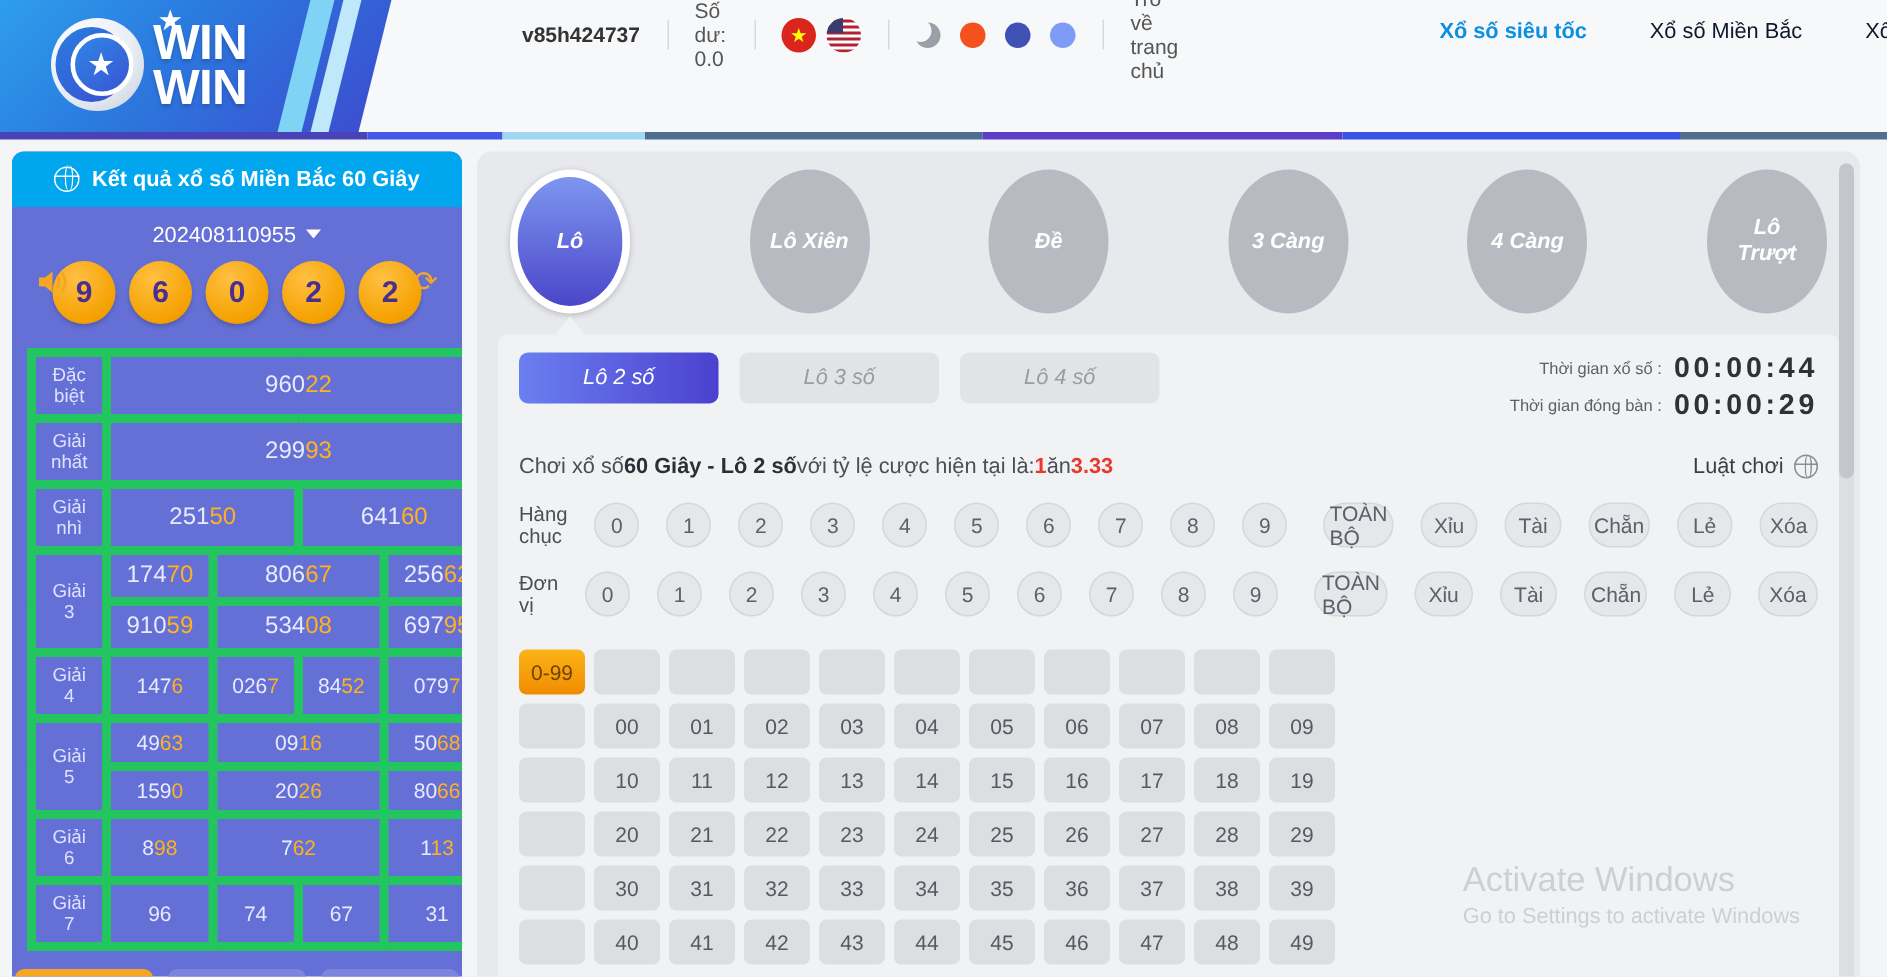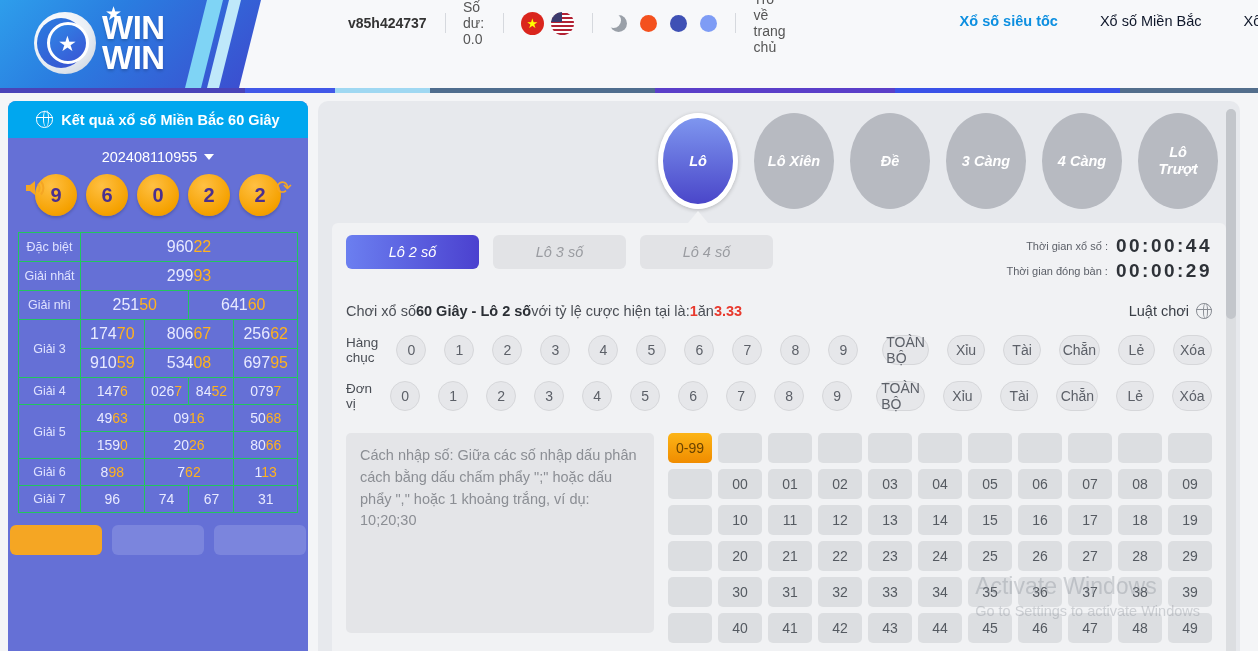--- a/index.html
+++ b/index.html
@@ -142,41 +142,41 @@
   .ball {
     width: 42px; height: 42px; border-radius: 50%;
     background: radial-gradient(circle at 38% 28%, #ffc043 0%, #f5a100 70%, #e08f00 100%);
     color: #4a2f8f; font-size: 20px; font-weight: bold;
     display: flex; align-items: center; justify-content: center;
     box-shadow: 0 2px 3px rgba(0,0,0,0.18);
   }
 
   table.results { width: calc(100% - 20px); margin: 0 10px; border-collapse: collapse; }
   table.results td {
-    border: 1px solid #22c55e; color: #e8eaff; font-size: 14px; text-align: center;
-    padding: 5px 0; height: 27px;
+    border: 6px solid #22c55e; color: #e8eaff; font-size: 14px; text-align: center;
+    padding: 5px 10px; height: 27px;
   }
   table.results td.lbl { font-size: 12.5px; color: #dfe2ff; width: 62px; }
   table.results td.big { font-size: 16px; }
   .hl { color: #ffb21e; }
 
   .sb-btns { display: flex; gap: 10px; justify-content: center; padding: 12px 10px 0; }
   .sb-btn {
     height: 30px; border-radius: 6px; display: flex; align-items: center; justify-content: center;
     font-size: 13px; color: #fff; cursor: pointer; padding: 0 16px;
   }
   .sb-btn.primary { background: #f5a623; min-width: 92px; }
   .sb-btn.ghost { background: #7b85dd; min-width: 92px; }
 
   
   .main {
     flex: 1; margin: 8px 18px 0 10px; background: #e7e9ed; border-radius: 10px;
     position: relative; overflow: hidden;
   }
-  .circles { display: flex; gap: 0px; padding: 12px 14px 0; justify-content: flex-end; }
+  .circles { display: flex; gap: 0px; padding: 12px 14px 0; justify-content: space-between; }
   .circ-wrap { position: relative; width: 96px; display: flex; justify-content: center; }
   .circ {
     width: 80px; height: 96px; border-radius: 50%;
     background: #b7bac1; color: #fff; display: flex; align-items: center; justify-content: center;
     font-size: 14.5px; font-style: italic; font-weight: bold; text-align: center; line-height: 1.15;
     cursor: pointer;
   }
   .circ.active {
     background: linear-gradient(180deg,#7e96ef 0%, #4a46c9 100%);
     border: 5px solid #fff; box-shadow: 0 1px 4px rgba(0,0,0,0.22);
@@ -529,21 +529,20 @@
           <span class="pill num">9</span>
           <span class="pill wide" style="margin-left:6px">TOÀN BỘ</span>
           <span class="pill wide">Xỉu</span>
           <span class="pill wide">Tài</span>
           <span class="pill wide">Chẵn</span>
           <span class="pill wide">Lẻ</span>
           <span class="pill wide">Xóa</span>
         </div>
 
         <div class="grid-area">
-          <div class="hintbox">Cách nhập số: Giữa các số nhập dấu phân cách bằng dấu chấm phẩy ";" hoặc dấu phẩy "," hoặc 1 khoảng trắng, ví dụ: 10;20;30</div>
 
           <div class="numgrid">
             <div class="ngrow">
               <span class="ncell range">0-99</span>
               <span class="ncell blank"></span>
               <span class="ncell blank"></span>
               <span class="ncell blank"></span>
               <span class="ncell blank"></span>
               <span class="ncell blank"></span>
               <span class="ncell blank"></span>

